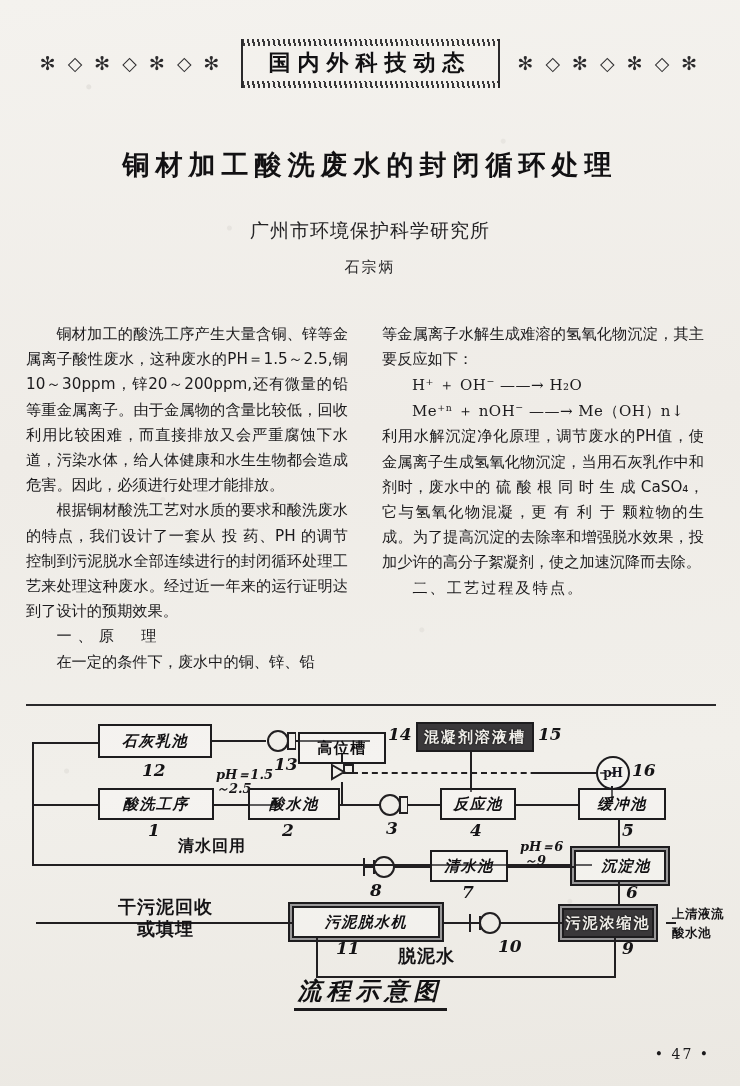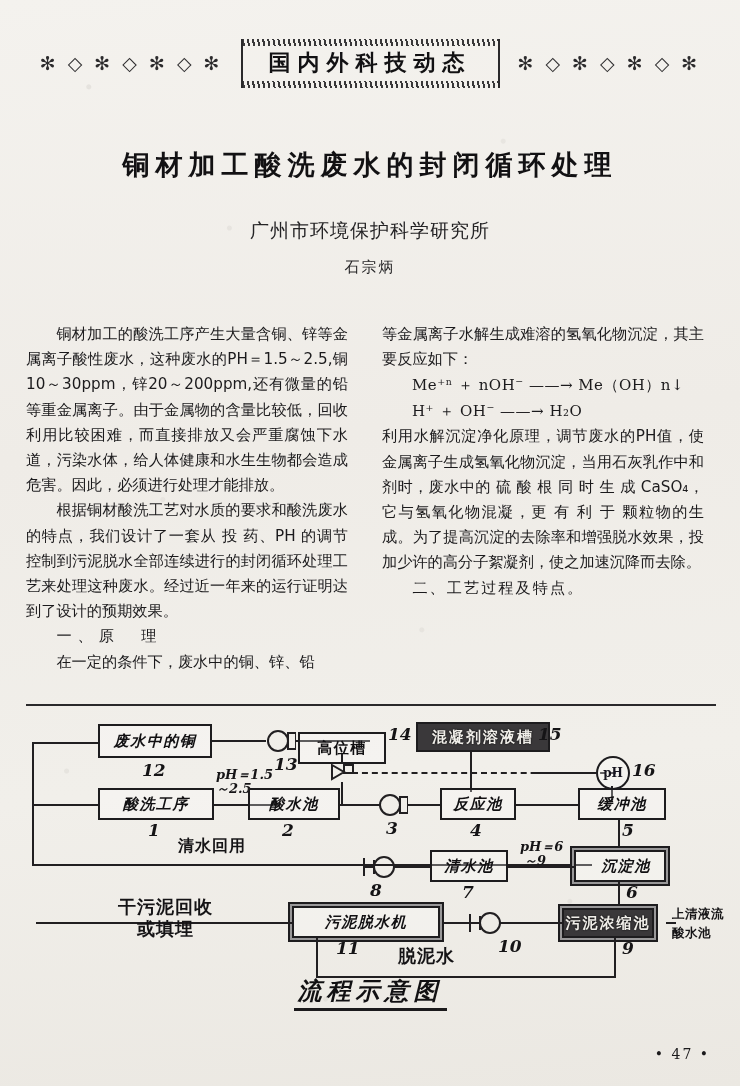--- a/index.html
+++ b/index.html
@@ -259,36 +259,36 @@
 
   <div class="col col-left">
     <p class="ind">铜材加工的酸洗工序产生大量含铜、锌等金属离子酸性废水，这种废水的PH＝1.5～2.5,铜10～30ppm，锌20～200ppm,还有微量的铅等重金属离子。由于金属物的含量比较低，回收利用比较困难，而直接排放又会严重腐蚀下水道，污染水体，给人体健康和水生生物都会造成危害。因此，必须进行处理才能排放。</p>
     <p class="ind">根据铜材酸洗工艺对水质的要求和酸洗废水的特点，我们设计了一套从 投 药、PH 的调节控制到污泥脱水全部连续进行的封闭循环处理工艺来处理这种废水。经过近一年来的运行证明达到了设计的预期效果。</p>
     <p class="sec sec-gap">一、原　理</p>
     <p class="ind">在一定的条件下，废水中的铜、锌、铅</p>
   </div>
 
   <div class="col col-right">
     <p>等金属离子水解生成难溶的氢氧化物沉淀，其主要反应如下：</p>
+    <p class="eq">H⁺ ＋ OH⁻ ——→ H₂O</p>
     <p class="eq">Me⁺ⁿ ＋ nOH⁻ ——→ Me（OH）n↓</p>
-    <p class="eq">H⁺ ＋ OH⁻ ——→ H₂O</p>
     <p>利用水解沉淀净化原理，调节废水的PH值，使金属离子生成氢氧化物沉淀，当用石灰乳作中和剂时，废水中的 硫 酸 根 同 时 生 成 CaSO₄，它与氢氧化物混凝，更 有 利 于 颗粒物的生成。为了提高沉淀的去除率和增强脱水效果，投加少许的高分子絮凝剂，使之加速沉降而去除。</p>
     <p class="sec">二、工艺过程及特点。</p>
   </div>
 
   <div class="diagram">
     <div class="rule-top"></div>
 
     <div class="line-v" style="left:6px; top:42px; height:124px;"></div>
     <div class="line-h" style="left:6px; top:42px; width:66px;"></div>
     <div class="line-h" style="left:6px; top:104px; width:66px;"></div>
     <div class="line-h" style="left:6px; top:164px; width:560px;"></div>
 
     <div class="dbox hand" style="left:72px; top:24px; width:114px; height:34px;">
-      <span>废水中的铜</span>
+      <span>石灰乳池</span>
     </div>
     <div class="num" style="left:116px; top:60px;">12</div>
 
     <div class="line-h" style="left:186px; top:40px; width:54px;"></div>
     <div class="pump" style="left:240px; top:28px;">
       <svg width="30" height="26" viewBox="0 0 30 26">
         <circle cx="12" cy="13" r="10" fill="none" stroke="#211f21" stroke-width="2"></circle>
         <path d="M22 5 L30 5 L30 21 L22 21 Z" fill="none" stroke="#211f21" stroke-width="2"></path>
         <path d="M22 5 L22 21" stroke="#211f21" stroke-width="2"></path>
       </svg>
@@ -305,21 +305,21 @@
     <div class="pump" style="left:303px; top:62px;">
       <svg width="26" height="20" viewBox="0 0 26 20">
         <path d="M3 3 L15 10 L3 17 Z" fill="none" stroke="#211f21" stroke-width="2"></path>
         <path d="M15 10 L15 3" stroke="#211f21" stroke-width="2"></path>
         <rect x="15" y="3" width="9" height="8" fill="none" stroke="#211f21" stroke-width="2"></rect>
       </svg>
     </div>
     <div class="line-v" style="left:315px; top:82px; height:22px;"></div>
     <div class="line-h dash" style="left:326px; top:72px; width:264px;"></div>
 
-    <div class="dbox inky" style="left:390px; top:22px; width:134px; height:30px;">
+    <div class="dbox inky" style="left:390px; top:22px; width:118px; height:30px;">
       <span>混凝剂溶液槽</span>
     </div>
     <div class="num" style="left:512px; top:24px;">15</div>
     <div class="line-v" style="left:444px; top:52px; height:40px;"></div>
 
     <div class="ph-circle" style="left:570px; top:56px;">
       <span>pH</span>
     </div>
     <div class="num" style="left:606px; top:60px;">16</div>
     <div class="line-h" style="left:508px; top:72px; width:62px;"></div>

